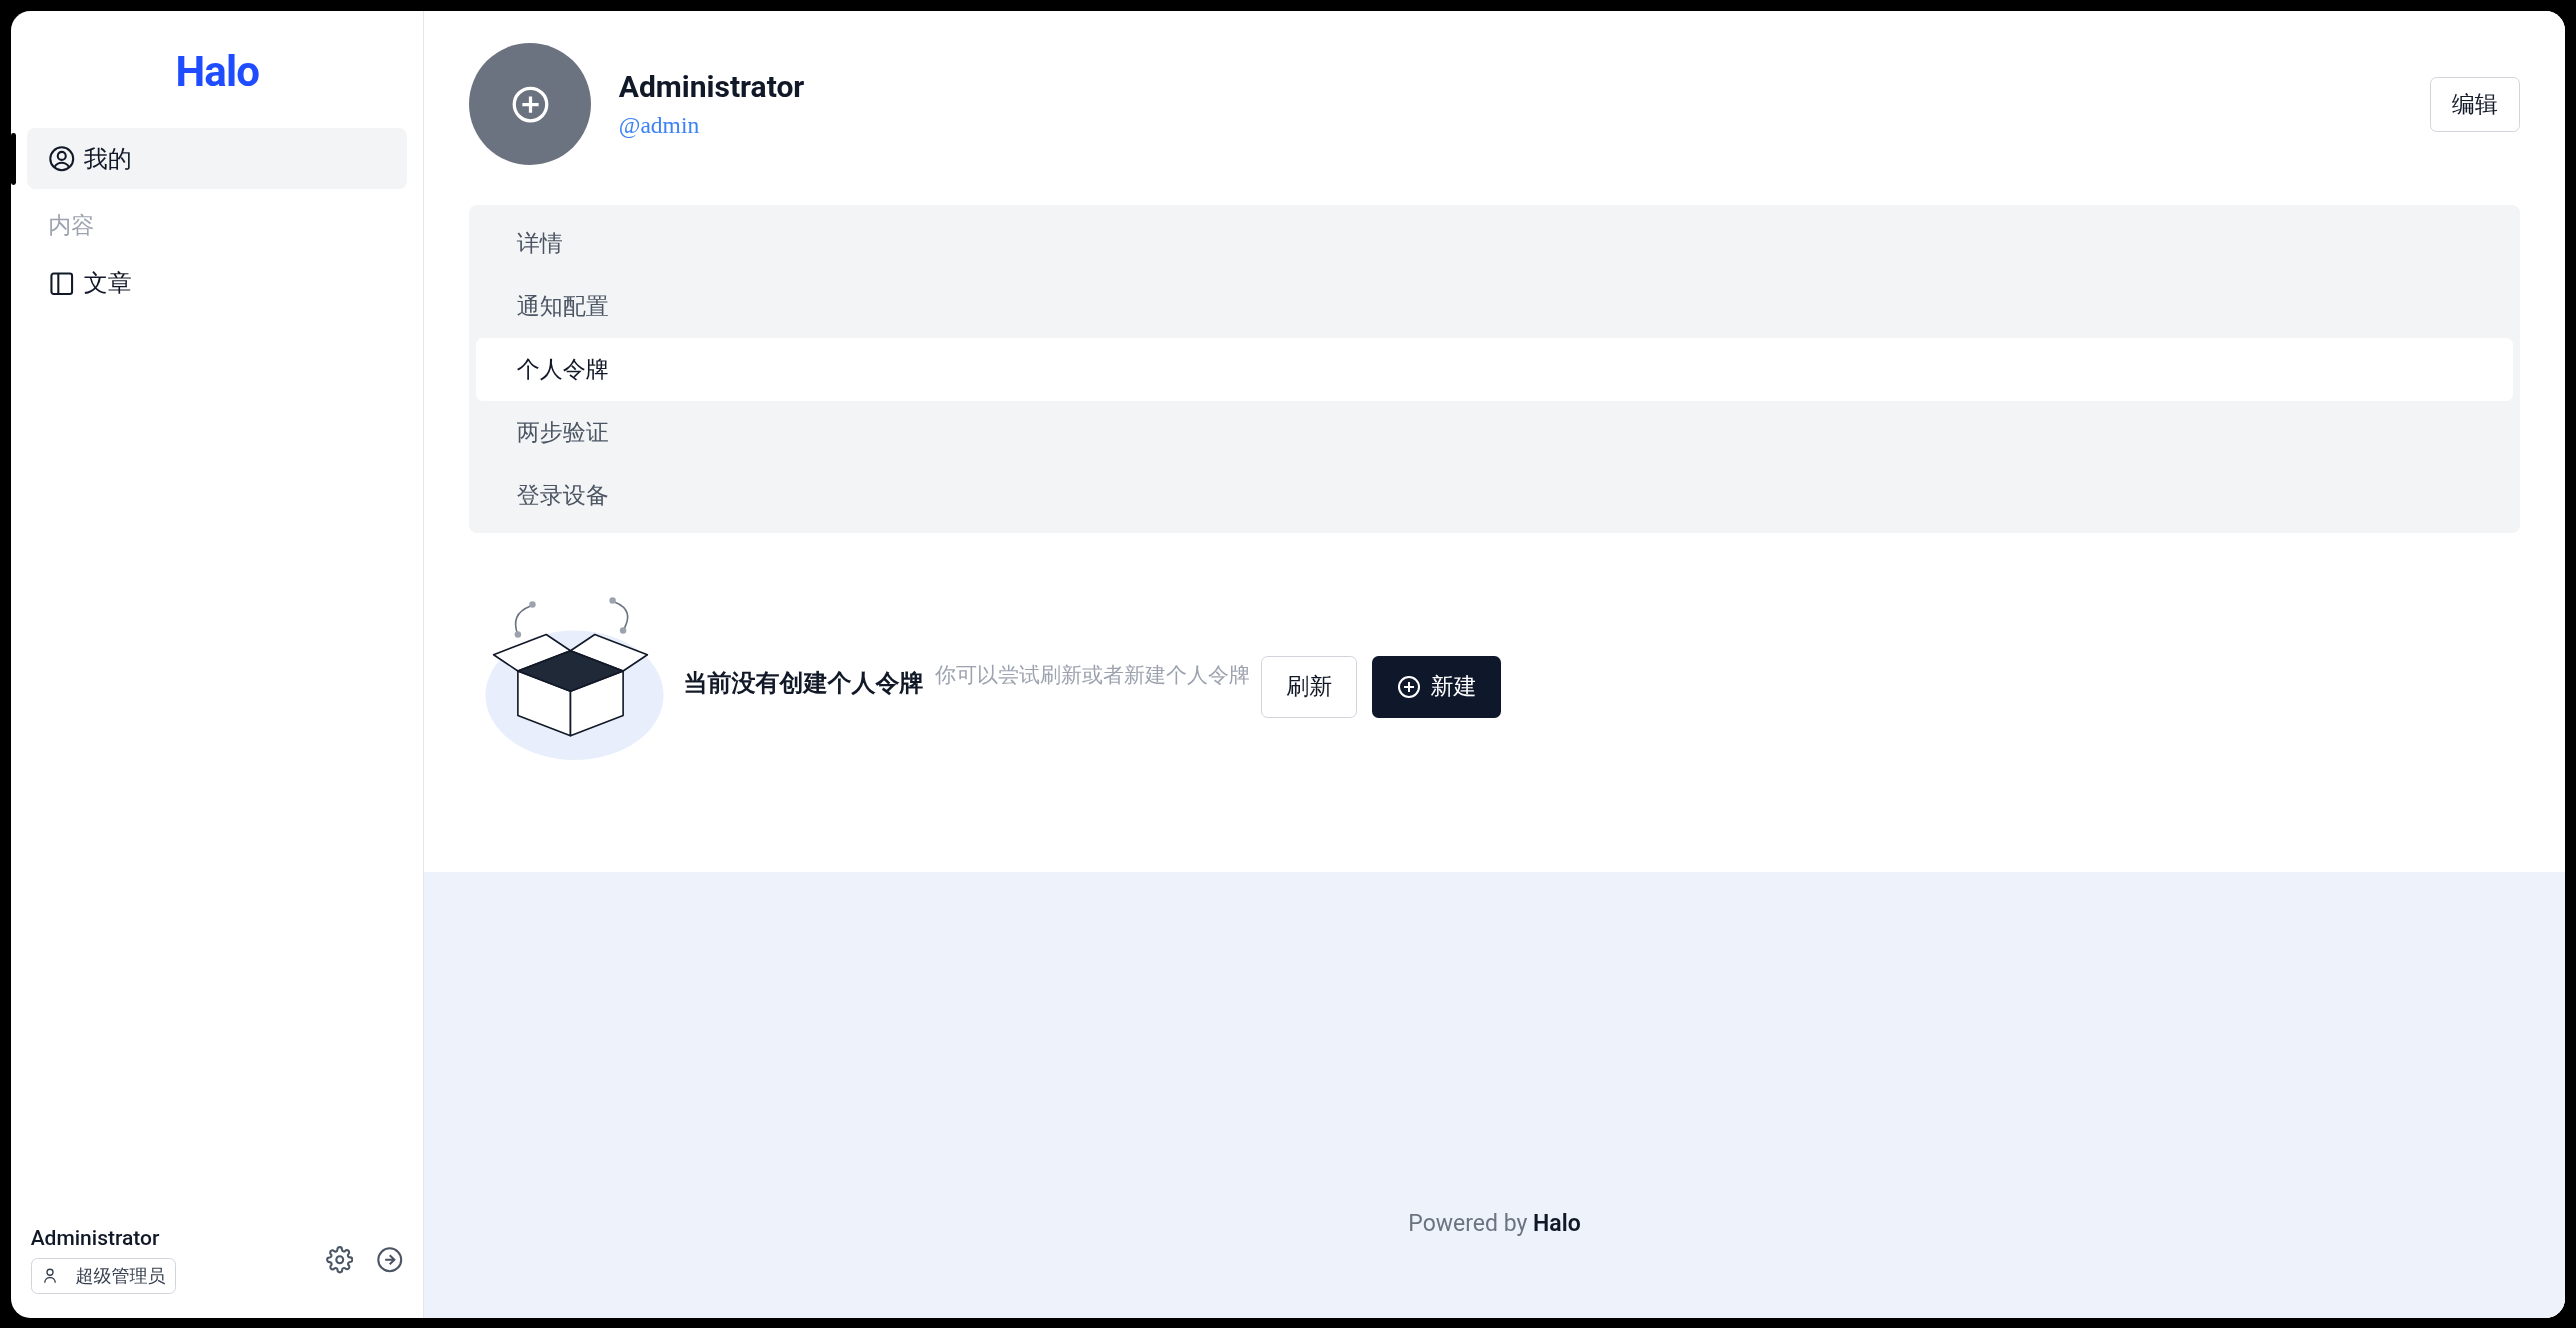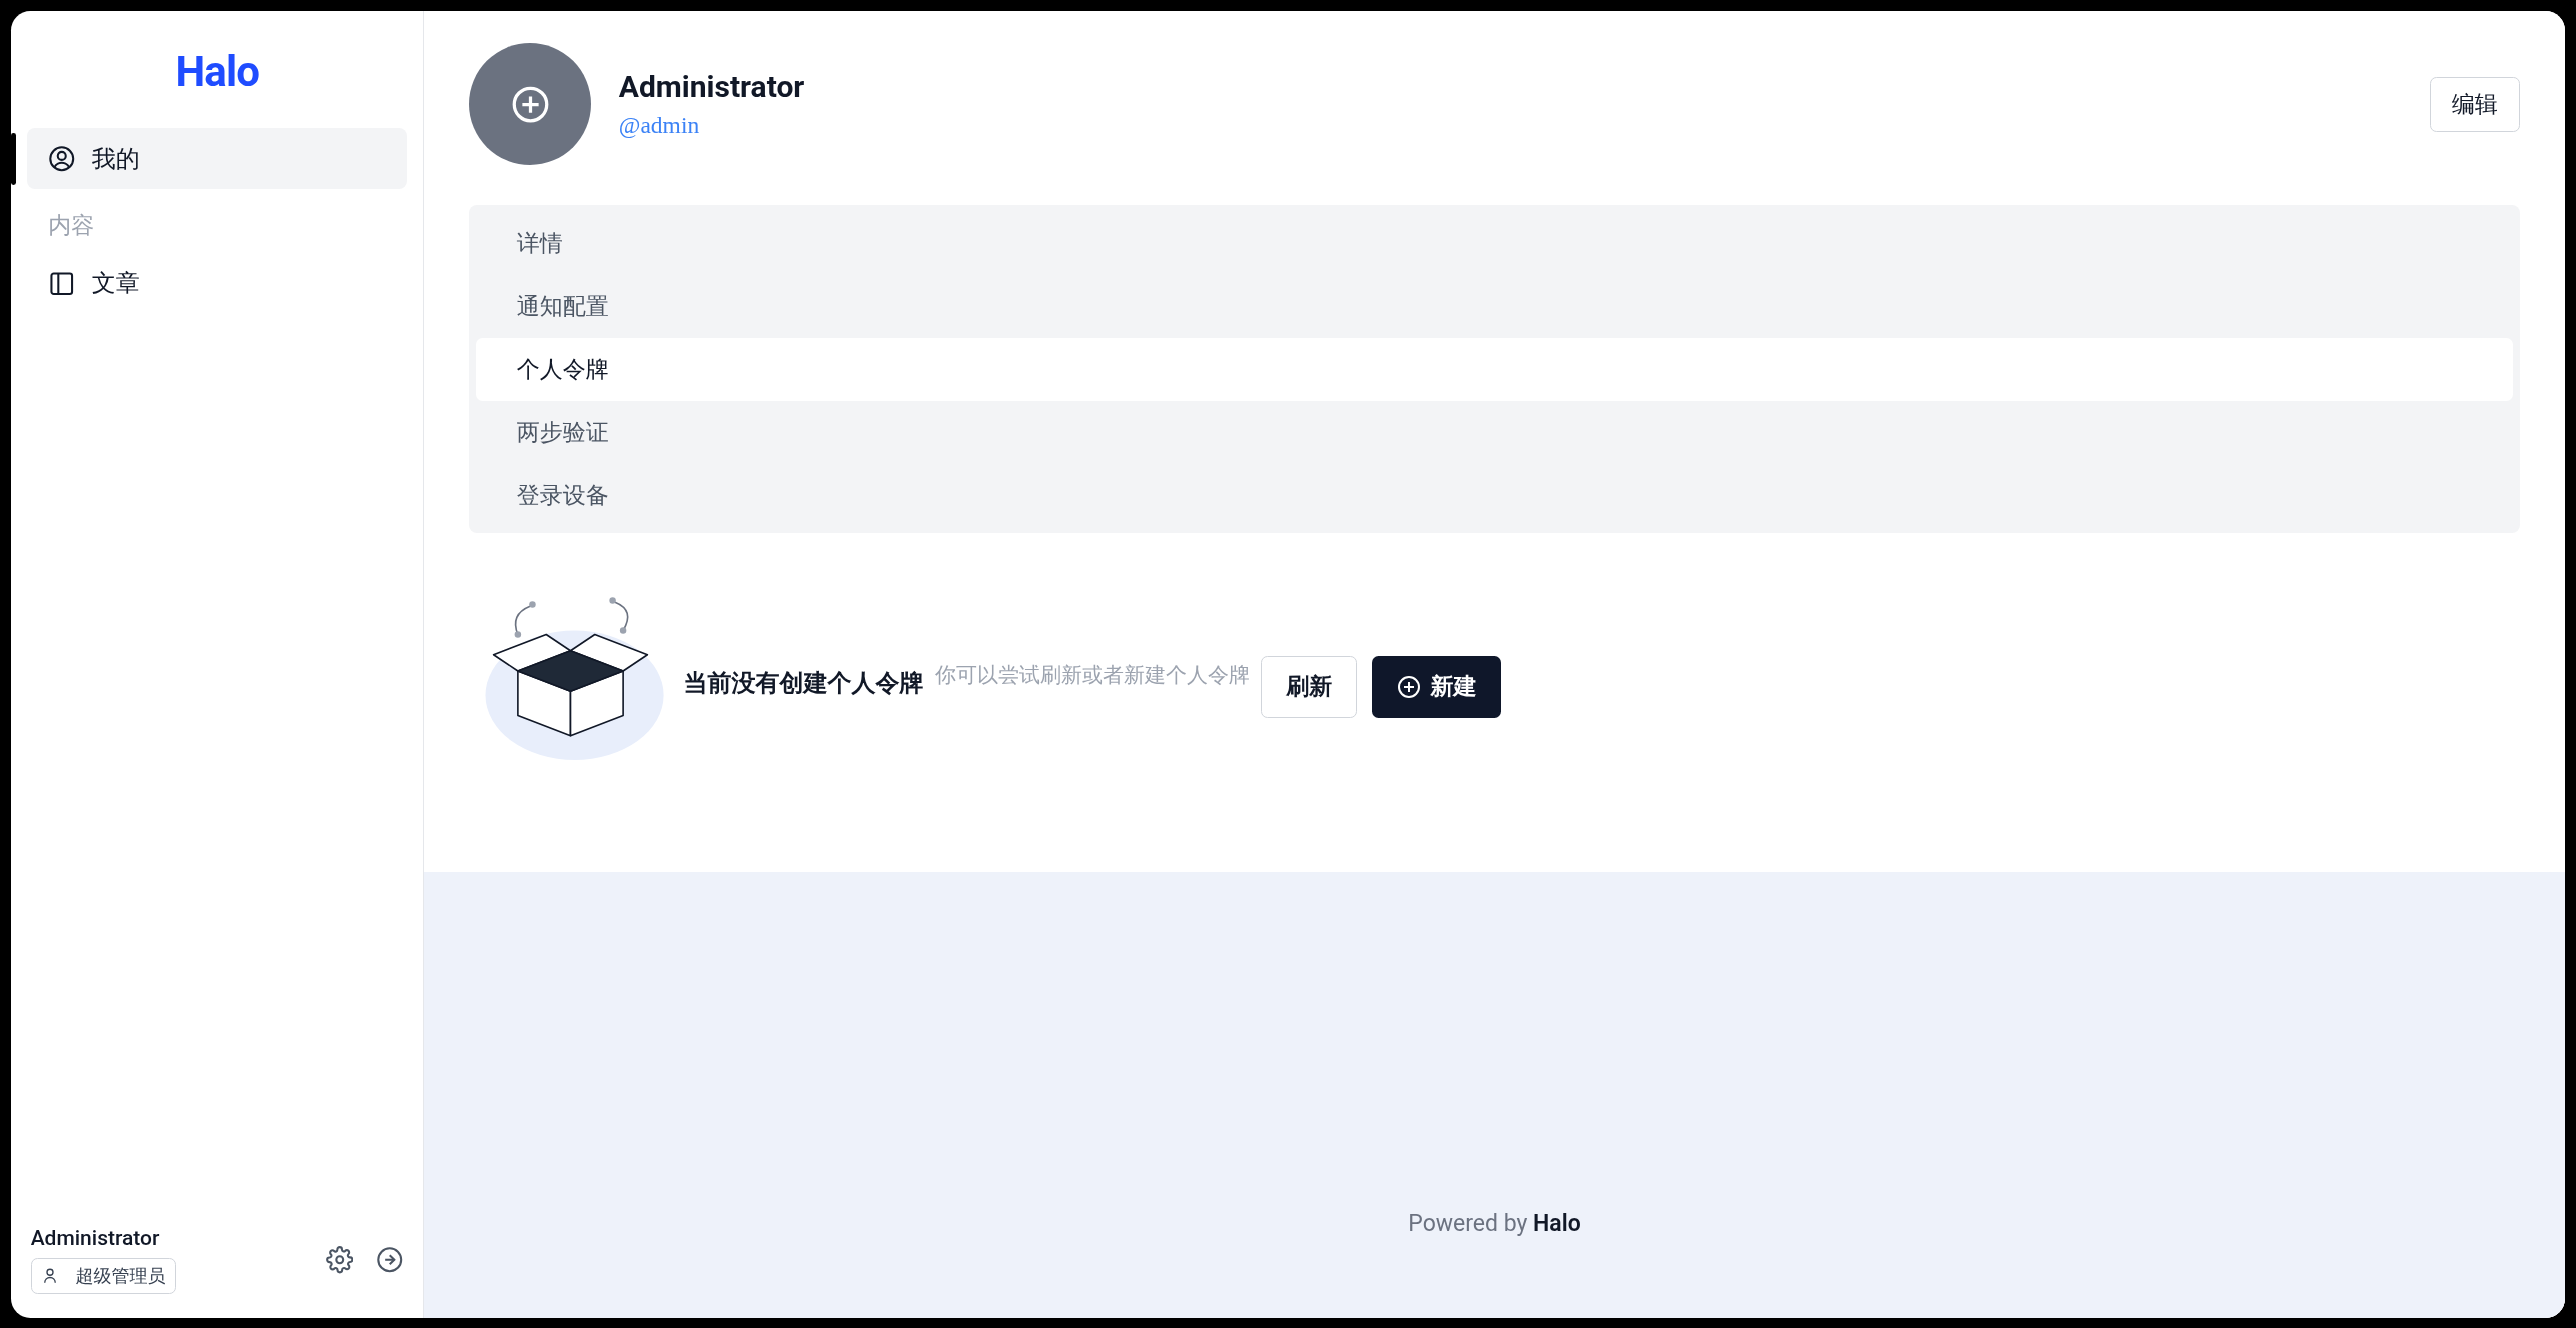--- a/index.html
+++ b/index.html
@@ -39,21 +39,21 @@
       color: #1f4cff;
       letter-spacing: -0.8px;
     }
     .nav {
       flex: 1;
       padding: 0 16px;
     }
     .nav-item {
       display: flex;
       align-items: center;
-      gap: 16px;
+      gap: 8px;
       padding: 14.6px 21px;
       border-radius: 8px;
       font-size: 24px;
       color: #111827;
       cursor: pointer;
       margin-bottom: 4.9px;
       text-align: right;
     }
     .nav-item.active {
       background: #f3f4f6;
@@ -168,21 +168,20 @@
     .empty-actions { display: flex; gap: 14.6px; margin-top: 23px; }
     .btn {
       padding: 14.6px 24px;
       border-radius: 6.5px;
       font-size: 23px;
       cursor: pointer;
       display: inline-flex;
       align-items: center;
       gap: 9.7px;
       border: 0.8px solid transparent;
-      font-weight: bold;
     }
     .btn-default { background: #fff; border-color: #d1d5db; color: #111827; }
     .btn-primary { background: #0f172a; color: #fff; }
     .btn-primary svg { width: 24px; height: 24px; }
 
     .page-footer {
       background: #eef2fa;
       padding: 81px 0;
       display: flex;
       align-items: flex-end;

